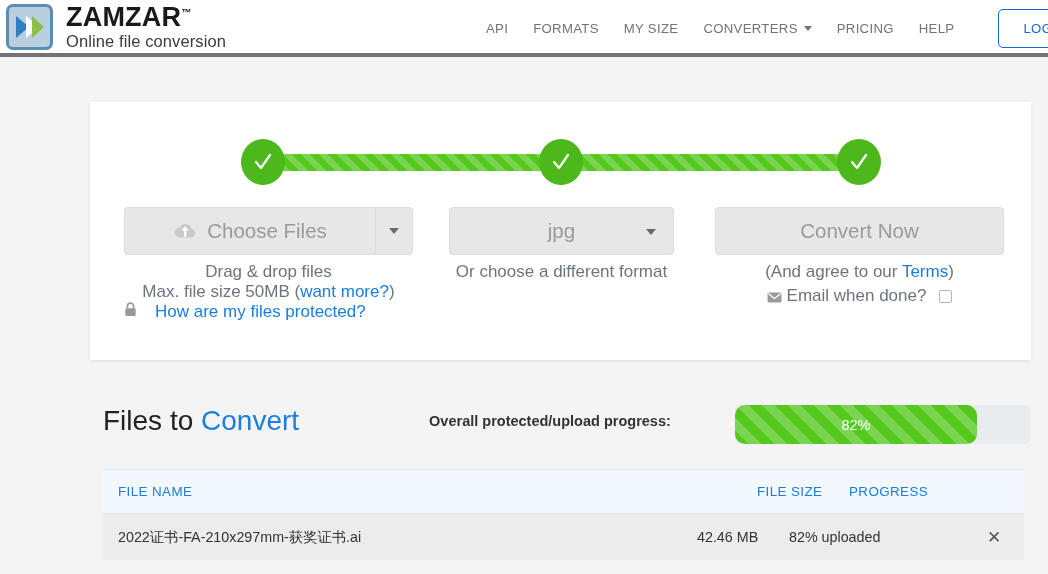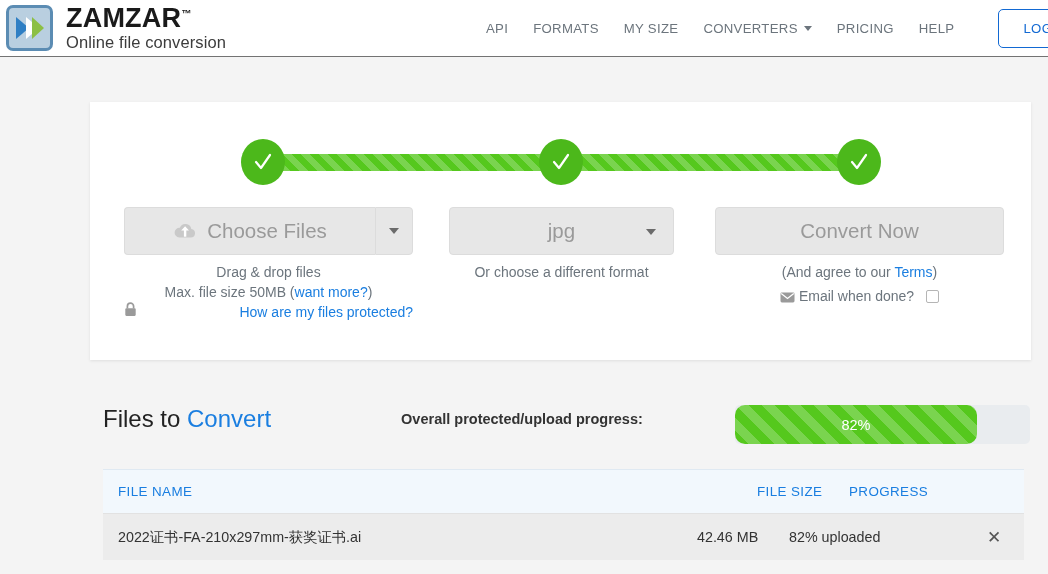--- a/index.html
+++ b/index.html
@@ -11,21 +11,21 @@
     -webkit-font-smoothing: antialiased;
   }
 
   
   .header {
     position: relative;
     height: 57px;
     background: #ffffff;
     display: flex;
     align-items: center;
-    border-bottom: 1px solid #737373;
+    border-bottom: 4px solid #737373;
   }
   .logo-wrap { display: flex; align-items: center; margin-left: 6px; }
   .logo-mark {
     width: 47px; height: 46px;
     border-radius: 7px;
     background: #b9cfe0;
     border: 3px solid #5b8cb3;
     display: flex; align-items: center; justify-content: center;
     flex: none;
   }
@@ -111,40 +111,40 @@
     width: 38px; border-radius: 0 4px 4px 0;
   }
   .dd-caret {
     width: 0; height: 0;
     border-left: 5px solid transparent; border-right: 5px solid transparent;
     border-top: 6px solid #6b6b6b;
   }
   .cloud-icon { margin-right: 10px; display: flex; align-items: center; }
 
   .hint {
-    position: absolute; text-align: center; font-size: 14px;
+    position: absolute; text-align: center; font-size: 17px;
     color: #6c757d; line-height: 20px; width: 100%;
   }
   .link { color: #1a7ee0; cursor: pointer; }
   .hint-lock-row {
-    display: flex; align-items: center; justify-content: space-between; gap: 0;
+    display: flex; align-items: center; justify-content: flex-start; gap: 18px;
   }
 
   .chk {
     width: 13px; height: 13px; border: 1px solid #b5b5b5;
     background: #fff; border-radius: 2px; display: inline-block;
     vertical-align: -2px; margin-left: 8px; cursor: pointer;
   }
 
   
   .files-head {
     position: absolute; left: 103px; top: 348px;
     display: flex; align-items: center; width: 930px;
   }
-  .files-title { font-size: 24px; color: #222; font-weight: normal; }
+  .files-title { font-size: 28px; color: #222; font-weight: normal; }
   .files-title .accent { color: #1a7ee0; }
   .overall-label {
     font-size: 14.5px; font-weight: bold; color: #333;
     margin-left: 130px; white-space: nowrap;
   }
   .pbar-track {
     position: absolute; left: 735px; top: 348px;
     width: 295px; height: 39px; background: #e9ecef; border-radius: 5px;
     overflow: hidden;
   }

